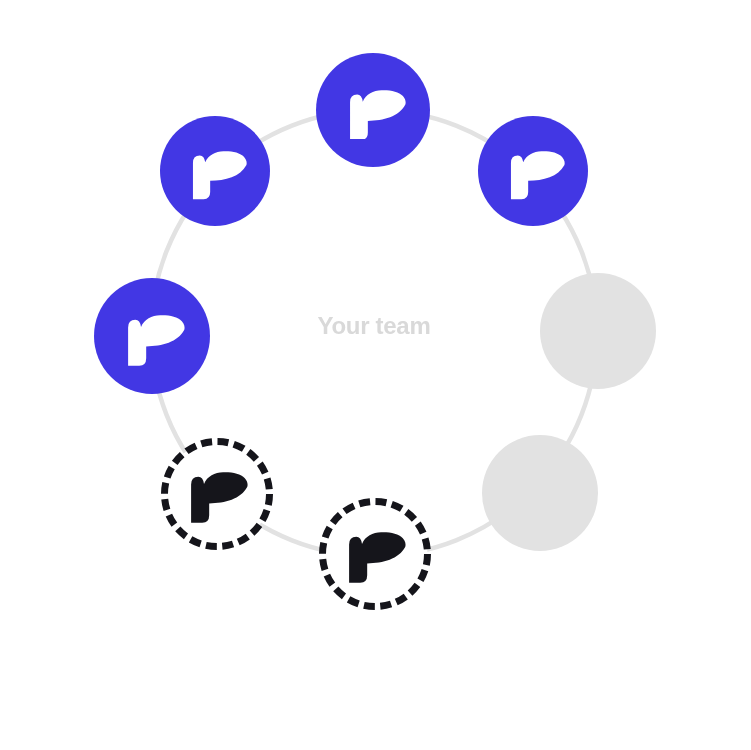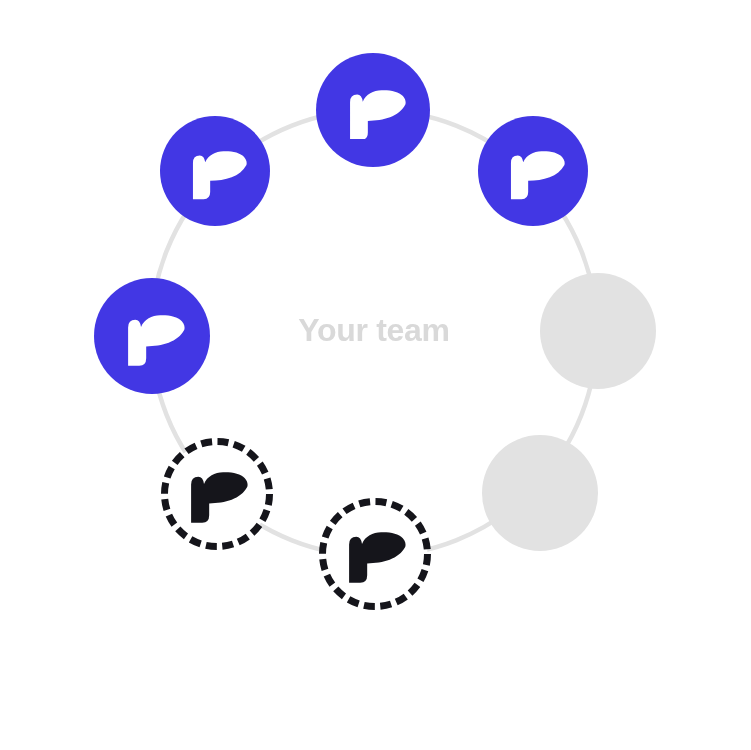--- a/index.html
+++ b/index.html
@@ -36,21 +36,21 @@
   .n-right      {left:540px;top:273px;width:116px;height:116px;}
   .n-lower-right{left:482px;top:435px;width:116px;height:116px;}
   .n-bottom     {left:315px;top:494px;width:120px;height:120px;}
   .n-lower-left {left:157px;top:434px;width:120px;height:120px;}
   .n-top .logo{width:61px;}
   .n-upper-left .logo,.n-upper-right .logo{width:59px;}
   .n-left .logo{width:62px;}
   .label{
     position:absolute;left:374px;top:313px;transform:translateX(-50%);
     z-index:1;
-    font-size:32px;font-weight:700;letter-spacing:-0.3px;line-height:1.1;
+    font-size:24px;font-weight:700;letter-spacing:-0.3px;line-height:1.1;
     color:var(--label-gray,#D9D9D9);white-space:nowrap;
   }
 </style>
 </head>
 <body>
 
 <div class="canvas">
 
   <svg class="ring" width="751" height="750" viewBox="0 0 751 750">
     <circle cx="374" cy="333" r="223" fill="none" stroke="var(--connector-gray,#E2E2E2)" stroke-width="4.5"></circle>

